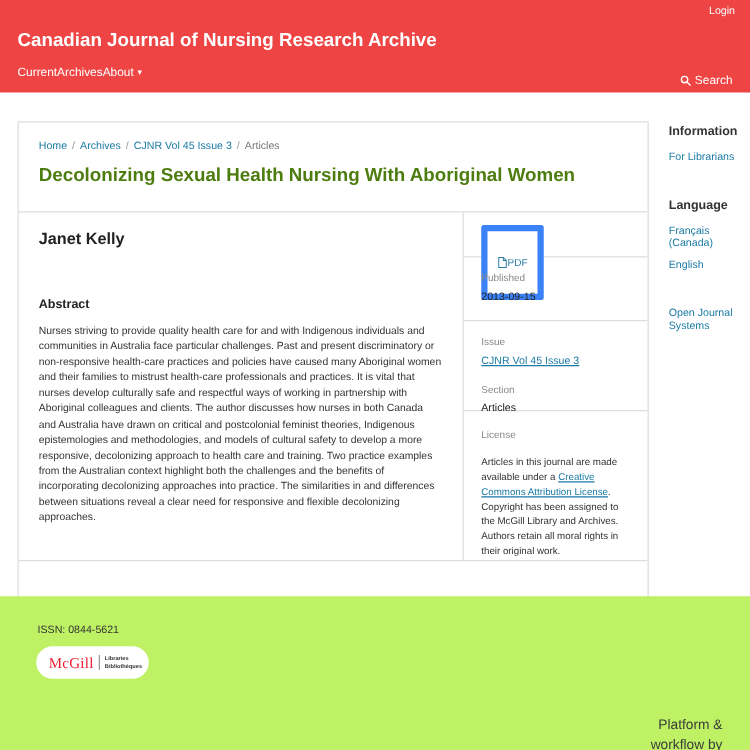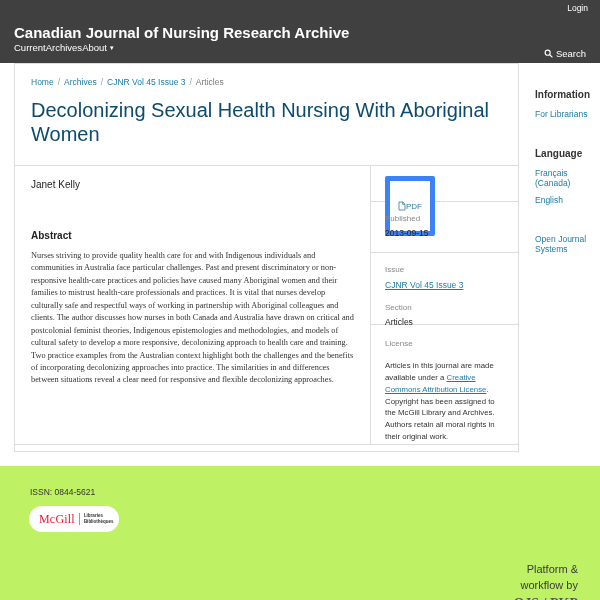--- a/index.html
+++ b/index.html
@@ -7,22 +7,22 @@
   body {
     font-family: "Liberation Sans", sans-serif;
     background: #fff;
     position: relative;
   }
   a { text-decoration: none; cursor: pointer; }
 
   
   .site-header {
     position: relative;
-    height: 63px;
-    background: #404040;
+    height: 74px;
+    background: #ef4444;
     color: #fff;
   }
   .login-link {
     position: absolute; top: 3px; right: 12px;
     font-size: 8.5px; color: #fff;
   }
   .journal-title {
     position: absolute; top: 24px; left: 14px;
     font-size: 15px; font-weight: bold; color: #fff;
   }
@@ -31,46 +31,46 @@
     display: flex; align-items: center; padding: 0 14px;
   }
   .main-nav { display: flex; }
   .main-nav a { color: #fff; font-size: 9.5px; display: inline-flex; align-items: center; gap: 3px; }
   .caret { font-size: 7px; line-height: 1; }
   .search-link { margin-left: auto; color: #fff; font-size: 9.5px; display: inline-flex; align-items: center; gap: 3px; margin-top: 13px; }
 
   
   .content-row { display: flex; height: 403px; }
   .main-col {
-    margin-left: 14px; margin-top: 0;
+    margin-left: 14px; margin-top: 23px;
     width: 508px; height: 389px;
     border: 1px solid #ddd;
     background: #fff;
     display: flex; flex-direction: column;
   }
   .breadcrumb { padding: 13px 16px 0; font-size: 8.5px; color: #888; }
   .breadcrumb a { color: #1C7BA5; }
   .breadcrumb .sep { margin: 0 4px; color: #999; }
   .breadcrumb .current { color: #777; }
   .page-title {
     margin: 11px 16px 0;
-    font-size: 20px; font-weight: normal; color: #0c4a6e;
+    font-size: 15px; font-weight: bold; color: #4d7c0f;
     line-height: 1.2;
   }
   .article-block {
     margin-top: 19px;
     border-top: 1px solid #ddd;
     border-bottom: 1px solid #ddd;
     display: flex;
     height: 280px;
   }
   .article-main { flex: 1; padding: 13px 16px; }
-  .author-name { font-size: 10px; font-weight: normal; color: #222; }
+  .author-name { font-size: 13px; font-weight: bold; color: #222; }
   .abstract-heading { margin-top: 40px; font-size: 10px; font-weight: bold; color: #222; }
-  .abstract-text { margin-top: 9px; font-size: 8.3px; line-height: 1.5; color: #333; font-family: Liberation Serif, serif; }
+  .abstract-text { margin-top: 9px; font-size: 8.3px; line-height: 1.5; color: #333; }
 
   .article-details { width: 148px; border-left: 1px solid #ddd; display: flex; flex-direction: column; }
   .article-details section { padding: 10px 14px 0; }
   .sec-galleys { height: 36px; border-bottom: 1px solid #ddd; }
   .sec-published { height: 51px; border-bottom: 1px solid #ddd; padding-top: 12px !important; }
   .sec-issue { height: 72px; border-bottom: 1px solid #ddd; padding-top: 12px !important; }
   .sec-license { flex: 1; padding-top: 14px !important; }
   .pdf-button {
     display: inline-flex; align-items: center; gap: 0;
     border: 5px solid #3b82f6; border-radius: 2px;

